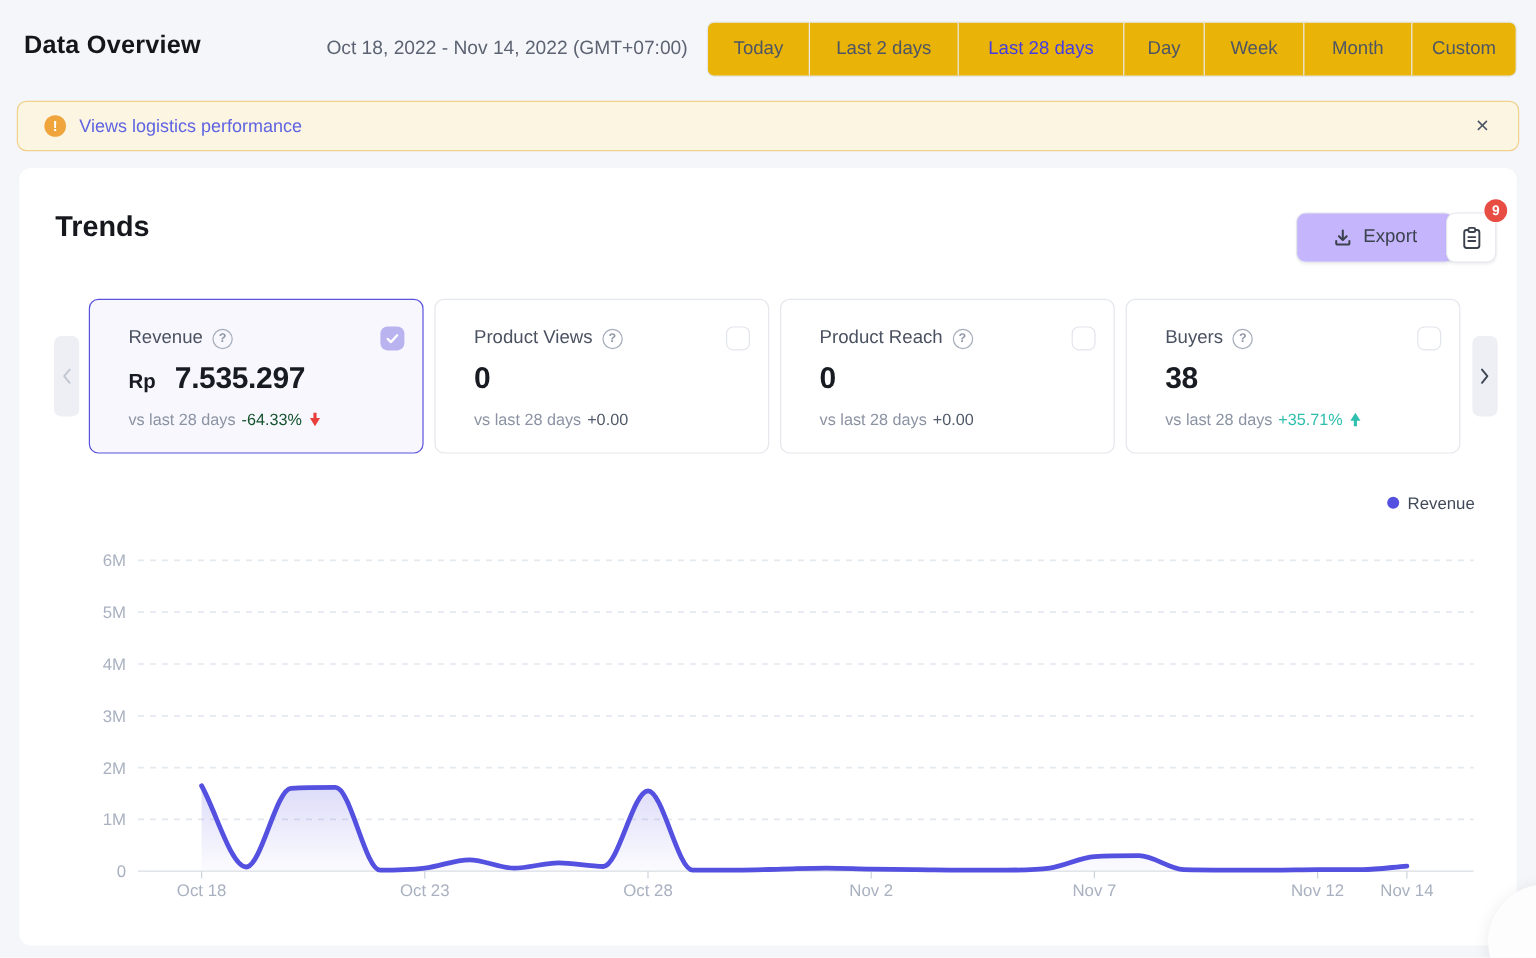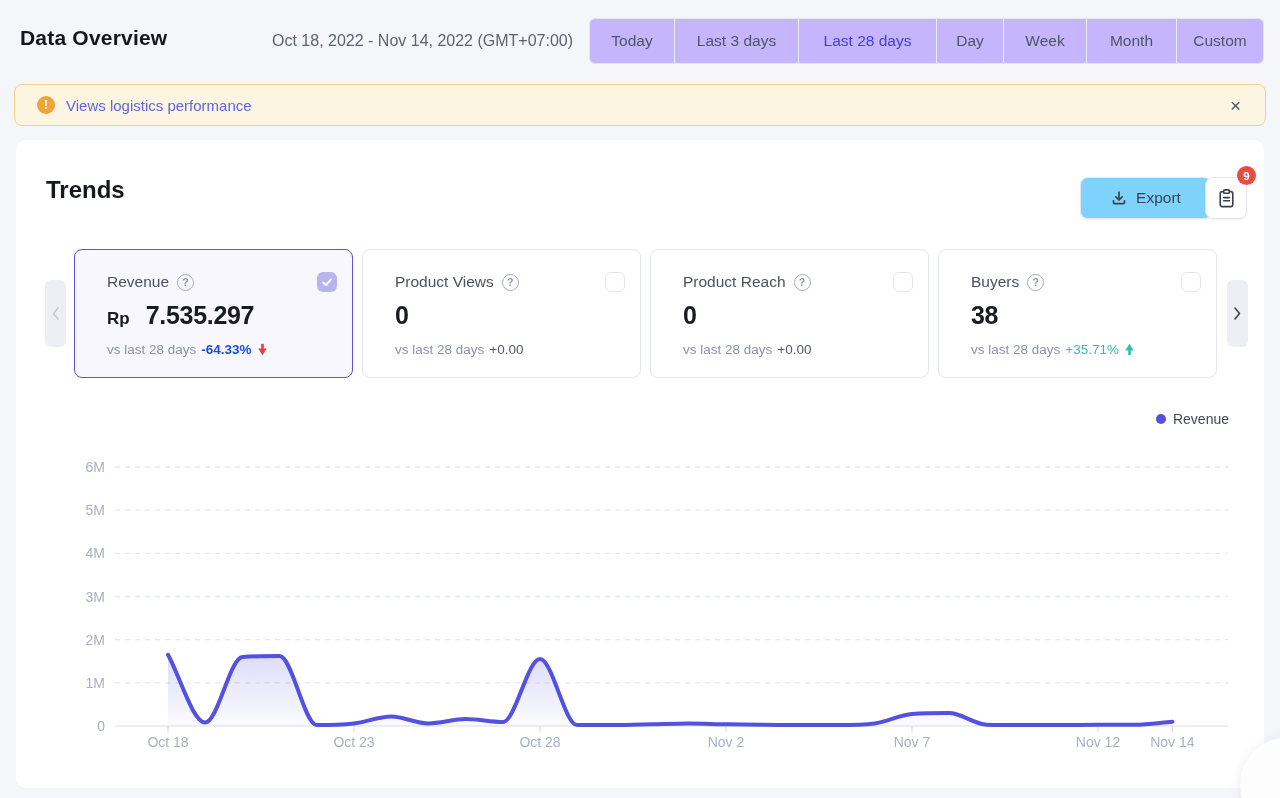--- a/index.html
+++ b/index.html
@@ -11,21 +11,21 @@
     overflow:hidden;
     color:#15171d;
   }
   .abs { position:absolute; }
 
   
   .page-title { left:20px; top:26px; font-size:21px; font-weight:700; color:#14161b; letter-spacing:.2px; }
   .date-range { left:272px; top:32px; font-size:16px; color:#5c6372; }
   .tab-group {
     left:589px; top:18px; height:46px; display:flex;
-    background:#c4b5fd; border:1px solid #e3e6eb; border-radius:6px; overflow:hidden;
+    background:#eab308; border:1px solid #e3e6eb; border-radius:6px; overflow:hidden;
   }
   .tab {
     display:flex; align-items:center; justify-content:center;
     font-size:15.5px; color:#4e5664; cursor:pointer; border-left:1px solid #e9ebef;
   }
   .tab:first-child { border-left:none; }
   .tab.active { color:#443de2; font-weight:500;text-align:right; }
 
   
   .banner {
@@ -40,21 +40,21 @@
   .banner-msg { font-size:15px; color:#3f4550; }
   .banner-link { font-size:15px; color:#5f64e2; cursor:pointer; }
   .banner-close { margin-left:auto; color:#4e5768; font-size:19px; line-height:1; cursor:pointer; padding:2px 6px; }
 
   
   .panel { left:16px; top:140px; width:1248px; height:648px; background:#fff; border-radius:10px; }
   .trends-title { left:30px; top:36px; font-size:24px; font-weight:700; color:#16181e; }
 
   .export-btn {
     left:1064px; top:37px; width:132px; height:42px;
-    background:#7dd3fc; border:1px solid #e3e6eb; border-radius:8px;
+    background:#c4b5fd; border:1px solid #e3e6eb; border-radius:8px;
     display:flex; align-items:center; justify-content:center; gap:9px;
     font-size:15.5px; font-weight:500; color:#3b424e; cursor:pointer;
     box-shadow:0 1px 2px rgba(16,24,40,.05);
   }
   .clip-btn {
     left:1189px; top:37px; width:42px; height:42px;
     background:#fff; border:1px solid #e3e6eb; border-radius:8px;
     display:flex; align-items:center; justify-content:center; cursor:pointer;
     box-shadow:0 1px 2px rgba(16,24,40,.05);
   }
@@ -93,21 +93,21 @@
     display:flex; align-items:center; justify-content:center;
   }
   .mcheck.checked { background:#b9b3f0; border:none; }
   .mval { position:absolute; left:32px; top:51px; display:flex; align-items:baseline; gap:16px; color:#181b22; }
   .mval .rp  { font-size:17px; font-weight:700; }
   .mval .num { font-size:25px; font-weight:700; letter-spacing:-.3px; }
   .msub {
     position:absolute; left:32px; top:92px; display:flex; align-items:center; gap:5px;
     font-size:13.5px; color:#8b93a3;
   }
-  .chg.neg  { color:#1d4ed8; font-weight:700; }
+  .chg.neg  { color:#14532d; font-weight:400; }
   .chg.flat { color:#515a68; font-weight:500; }
   .chg.pos  { color:#2fbfae; font-weight:500; }
 
   
   .legend { right:35px; top:271px; display:flex; align-items:center; gap:7px; font-size:14px; color:#424a59; }
   .legend-dot { width:10px; height:10px; border-radius:50%; background:#5450e0; }
   .chart-wrap { left:0; top:290px; width:1248px; height:340px; }
 
   
   .float-widget {
@@ -116,21 +116,21 @@
   }
 </style>
 </head>
 <body>
 
 <div class="abs page-title">Data Overview</div>
 <div class="abs date-range">Oct 18, 2022 - Nov 14, 2022 (GMT+07:00)</div>
 
 <div class="abs tab-group">
   <div class="tab" style="width:84px">Today</div>
-  <div class="tab" style="width:124px">Last 3 days</div>
+  <div class="tab" style="width:124px">Last 2 days</div>
   <div class="tab active" style="width:138px">Last 28 days</div>
   <div class="tab" style="width:67px">Day</div>
   <div class="tab" style="width:83px">Week</div>
   <div class="tab" style="width:90px">Month</div>
   <div class="tab" style="width:87px">Custom</div>
 </div>
 
 <div class="abs banner">
   <span class="warn-icon">!</span>
   <span class="banner-link">Views logistics performance</span>

